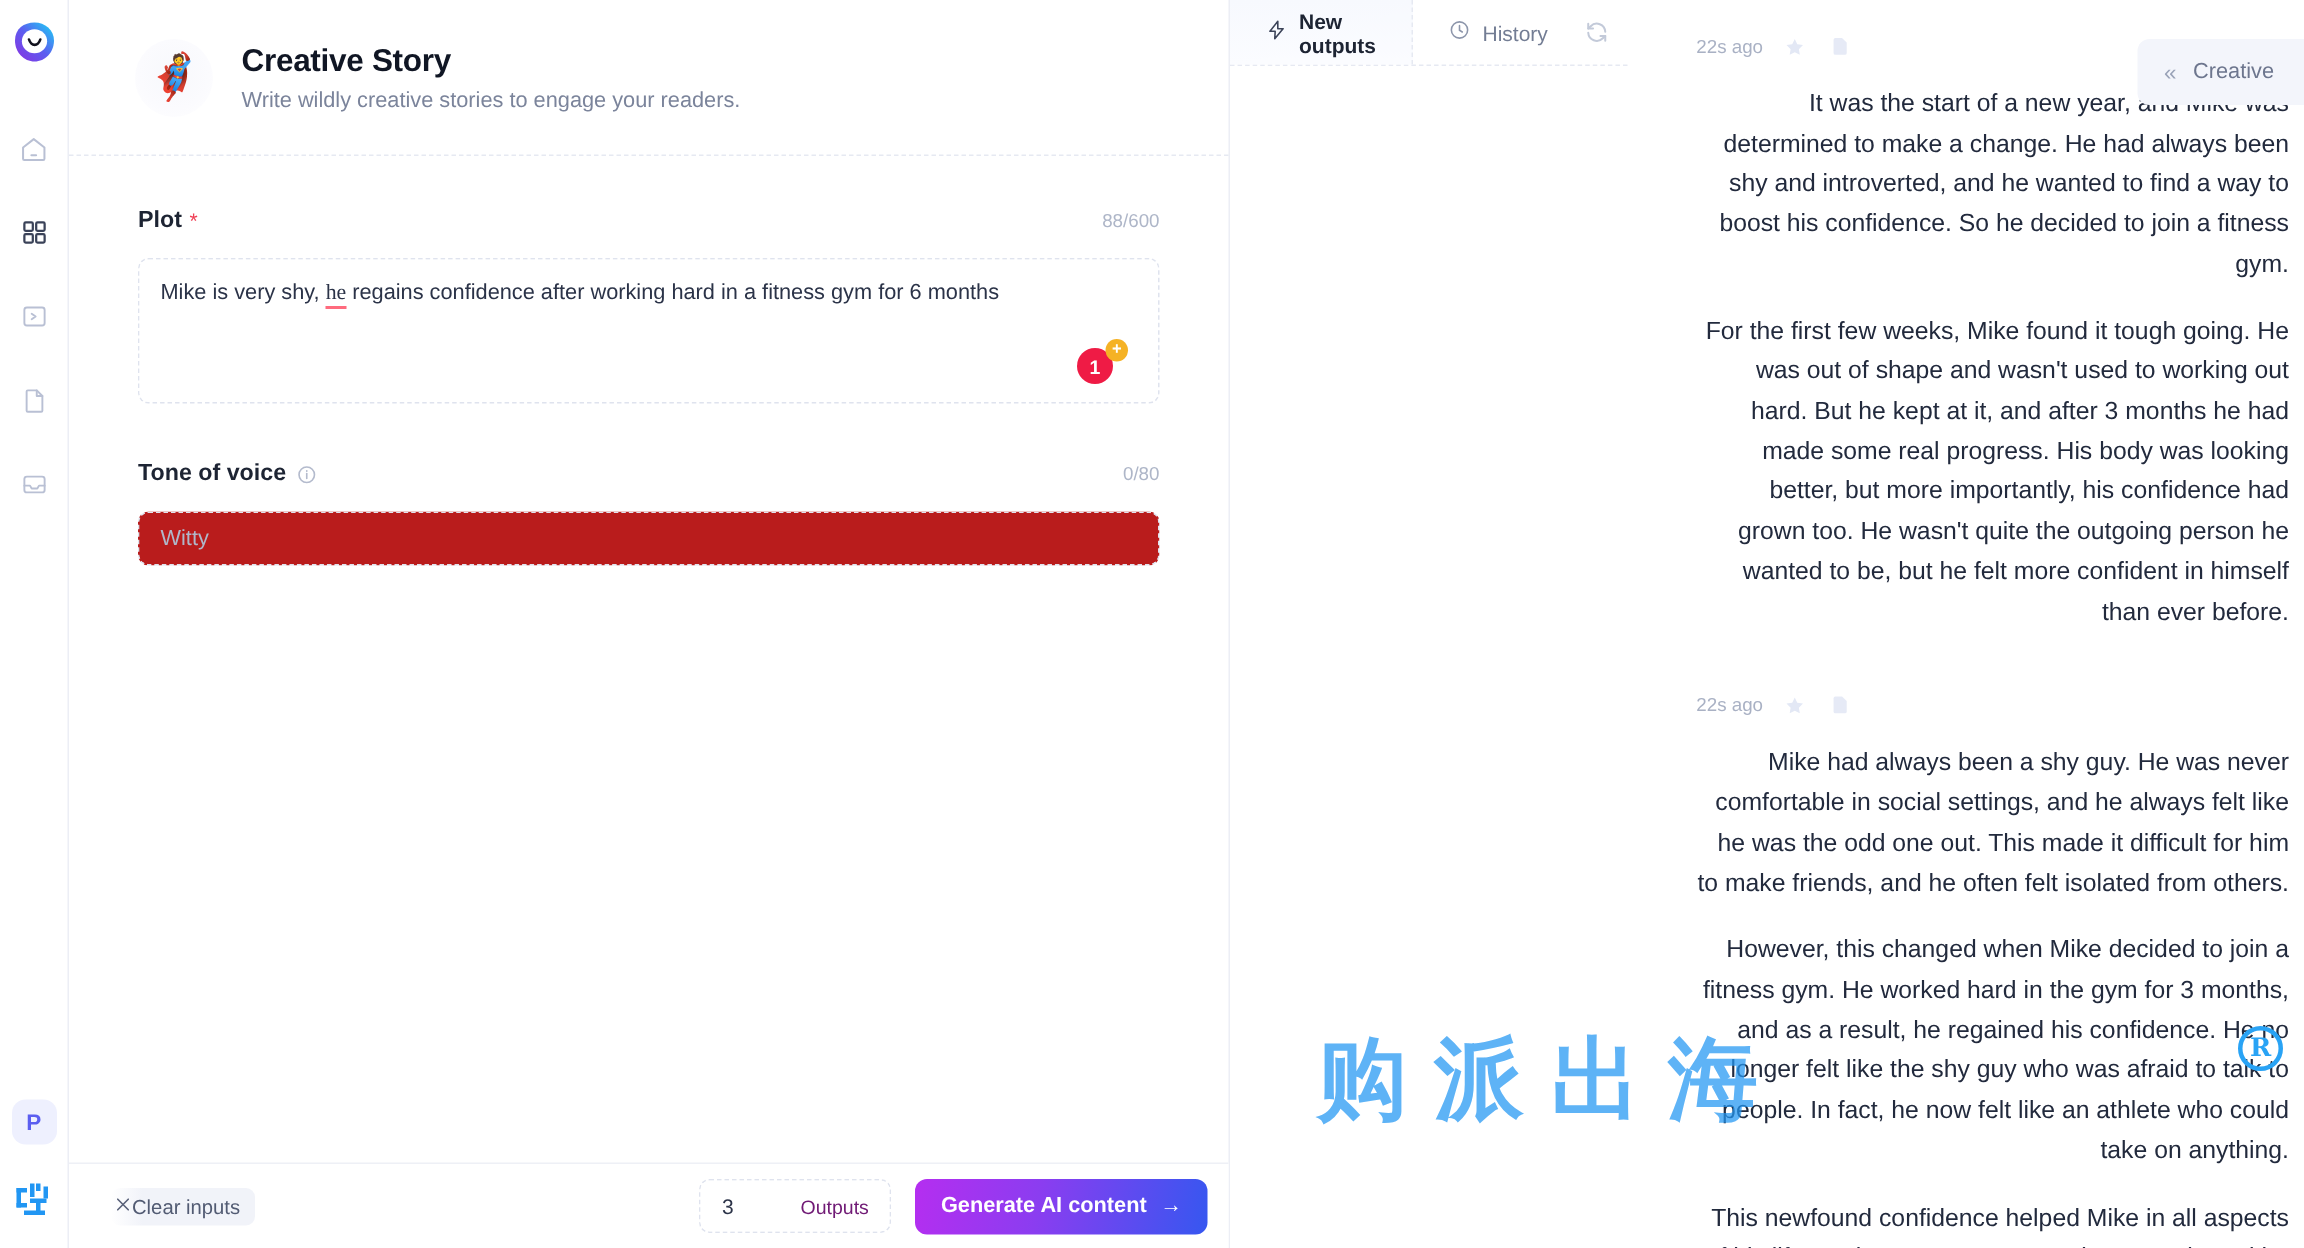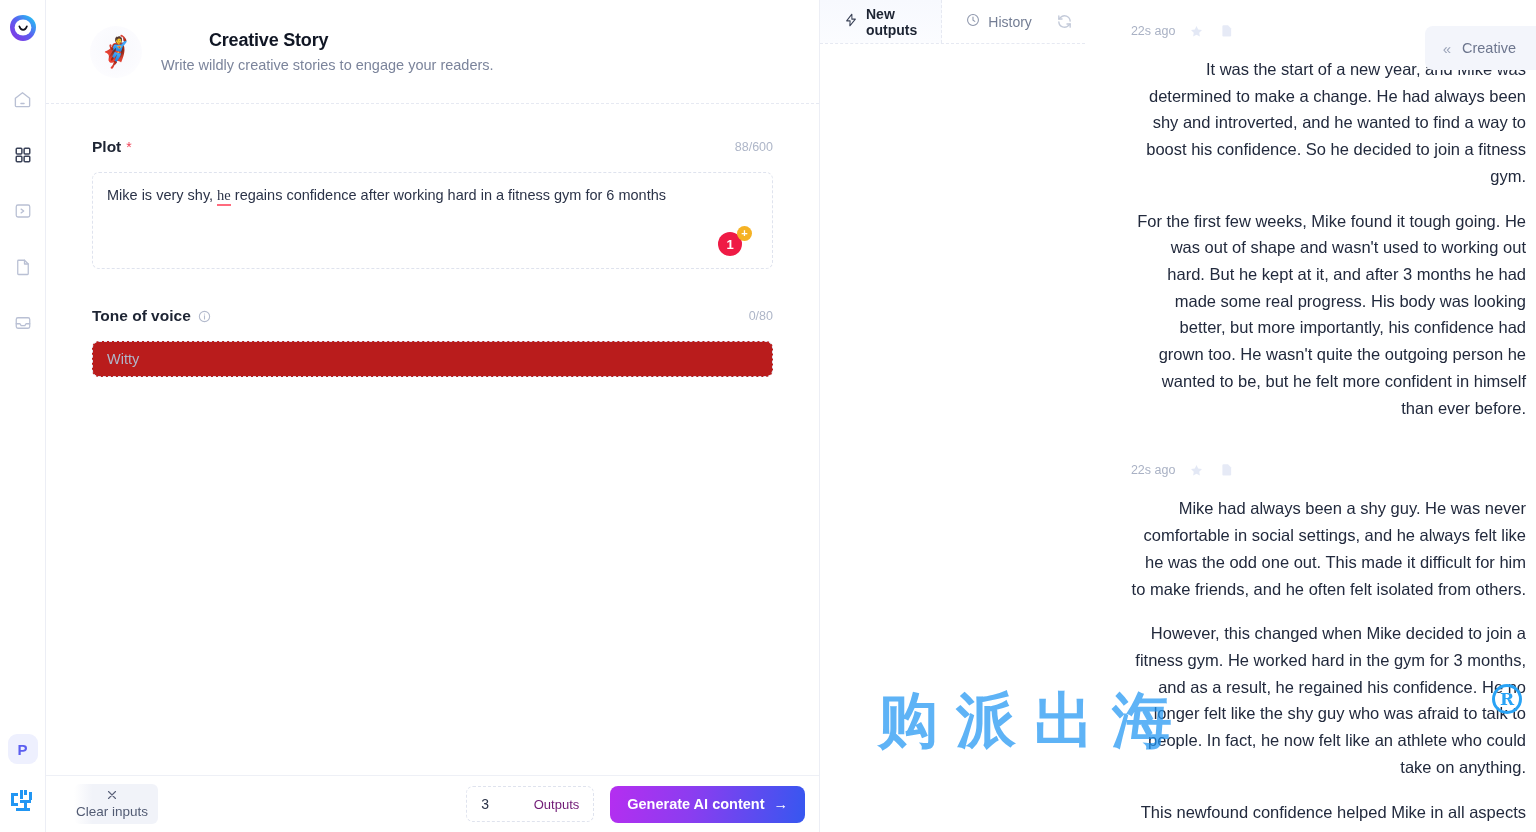--- a/index.html
+++ b/index.html
@@ -49,21 +49,21 @@
     border-bottom: 1px dashed #e6e9f2;
     position: relative;
   }
   .head-emoji {
     width: 52px; height: 52px; border-radius: 50%;
     background: radial-gradient(circle at 50% 45%, #f7f8fc 0%, #fbfbfe 60%, #ffffff 100%);
     display: flex; align-items: center; justify-content: center;
     font-size: 30px; line-height: 1; flex: 0 0 52px;
   }
   .head-text { margin-left: 19px; }
-  .head-title { font-size: 18px; font-weight: 700; color: #101624; letter-spacing: -.2px; margin-left: 48px; }
+  .head-title { font-size: 21px; font-weight: 700; color: #101624; letter-spacing: -.2px; }
   .head-sub { font-size: 14.5px; color: #7b849b; margin-top: 6px; }
 
   
   .form-body { flex: 1 1 auto; padding: 30px 46px 0 46px; overflow: hidden; }
   .field { margin-bottom: 6px; }
   .field-head { display: flex; align-items: center; height: 26px; margin-bottom: 12px; }
   .field-label { font-size: 15.5px; font-weight: 600; color: #1d2433; }
   .req { color: #ef4056; font-size: 14px; margin-left: 5px; }
   .info-ico { margin-left: 7px; color: #b4bbcd; display: flex; align-items: center; cursor: pointer; }
   .counter { margin-left: auto; font-size: 12.5px; color: #aeb6c8; }
@@ -105,21 +105,20 @@
     height: 57px; flex: 0 0 57px;
     border-top: 1px solid #eef0f6;
     display: flex; align-items: center; padding: 0 0 0 28px;
     background: #fff;
   }
   .clear-btn {
     display: flex; align-items: center; gap: 0;
     font-size: 13.5px; color: #525b73; cursor: pointer;
     padding: 5px 10px 5px 2px; border-radius: 6px;
     background: linear-gradient(to right, rgba(255,255,255,0) 0%, #f1f3f9 22%, #f1f3f9 100%);
-    flex-direction: column;
   }
   .x-ico { font-size: 13px; color: #6b7governing; }
   .bar-right { margin-left: auto; display: flex; align-items: center; padding-right: 14px; }
   .outputs-step {
     width: 128px; height: 36px;
     border: 1px dashed #dfe3ee; border-radius: 7px;
     display: flex; align-items: center; padding: 0 14px; margin-right: 16px;
   }
   .outputs-val { font-size: 14px; color: #2b3348; }
   .outputs-lbl { margin-left: auto; font-size: 13px; color: #701a75; text-align: right; }

